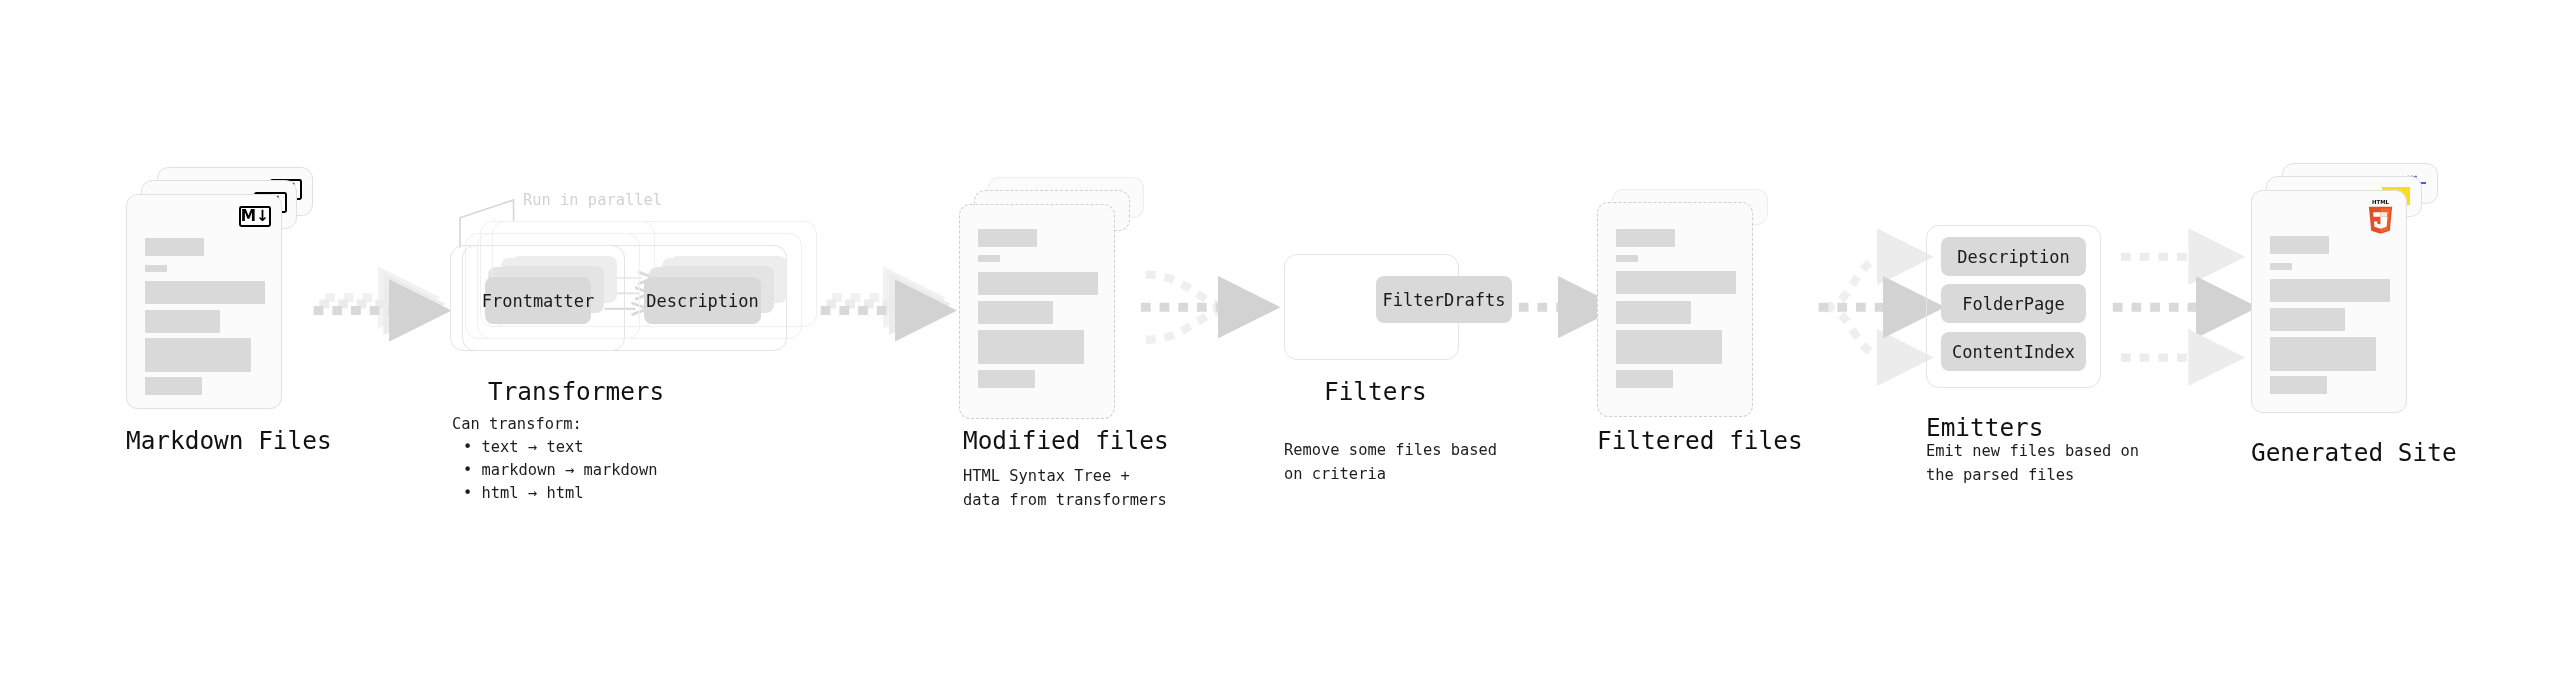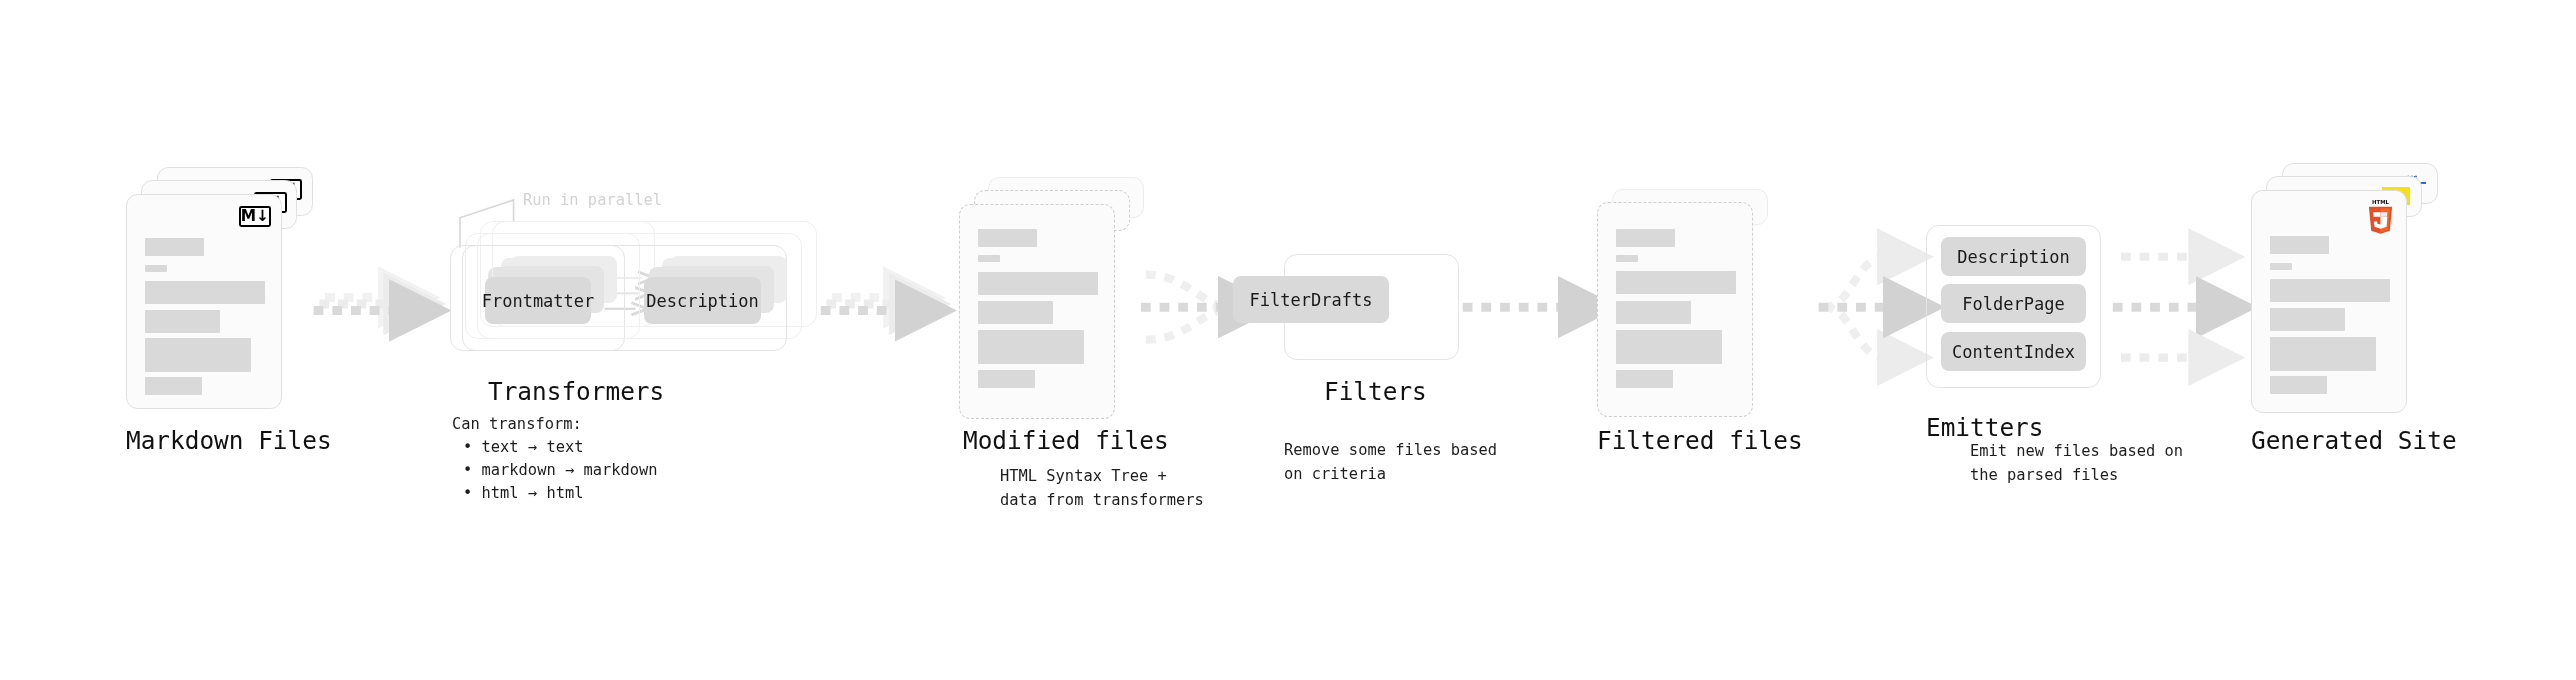--- a/index.html
+++ b/index.html
@@ -247,25 +247,25 @@
         <div class="bar" style="left:18px; top:24.4px;  width:59px;  height:18px;"></div>
         <div class="bar" style="left:18px; top:50px;  width:22px;  height:7.3px;"></div>
         <div class="bar" style="left:18px; top:67px;  width:120px; height:23px;"></div>
         <div class="bar" style="left:18px; top:96px; width:75px;  height:23px;"></div>
         <div class="bar" style="left:18px; top:125px; width:106px; height:34px;"></div>
         <div class="bar" style="left:18px; top:165px; width:57px;  height:18px;"></div>
       </div>
     </div>
   </div>
   <div class="title" style="left:963px; top:426px;">Modified files</div>
-  <div class="subtitle" style="left:1000px; top:465px;">HTML Syntax Tree +
+  <div class="subtitle" style="left:963px; top:465px;">HTML Syntax Tree +
 data from transformers</div>
 
   <div class="group-box" style="left:1284px; top:254px; width:175px; height:106px;"></div>
-  <div class="pill" style="left:1233px; top:276px; width:156px; height:47px;">
+  <div class="pill" style="left:1376px; top:276px; width:136px; height:47px;">
     <span>FilterDrafts</span>
   </div>
   <div class="title" style="left:1324px; top:377px;">Filters</div>
   <div class="subtitle" style="left:1284px; top:413px;margin-top:26px;">Remove some files based
 on criteria</div>
 
   <div class="stage" style="left:1597px; top:189px;">
     <div class="doc-stack" style="width:187px; height:236px;">
       <div class="doc-card dotted" style="left:14.6px; top:0px;  width:156px; height:36px;"></div>
       <div class="doc-card dashed" style="left:0px;  top:13px; width:156px; height:215px;">
@@ -284,21 +284,21 @@
   <div class="pill" style="left:1941px; top:237px; width:145px; height:39px;">
     <span>Description</span>
   </div>
   <div class="pill" style="left:1941px; top:284px; width:145px; height:39px;">
     <span>FolderPage</span>
   </div>
   <div class="pill" style="left:1941px; top:332px; width:145px; height:39px;">
     <span>ContentIndex</span>
   </div>
   <div class="title" style="left:1926px; top:405px;margin-top:8px;">Emitters</div>
-  <div class="subtitle" style="left:1926px; top:440px;margin-left:44px;">Emit new files based on
+  <div class="subtitle" style="left:1926px; top:440px;">Emit new files based on
 the parsed files</div>
 
   <div class="stage" style="left:2251px; top:163px;">
     <div class="doc-stack" style="width:187px; height:260px;">
 
       <div class="doc-card" style="left:31px; top:0px; width:156px; height:41px;">
         <div class="css-badge" style="right:11.4px; top:11.4px;">
           <span>CSS</span>
         </div>
       </div>
@@ -320,16 +320,16 @@
         </div>
         <div class="bar" style="left:18px; top:45px;  width:59px;  height:18px;"></div>
         <div class="bar" style="left:18px; top:72px;  width:22px;  height:7.3px;"></div>
         <div class="bar" style="left:18px; top:88px; width:120px; height:23px;"></div>
         <div class="bar" style="left:18px; top:117px; width:75px;  height:23px;"></div>
         <div class="bar" style="left:18px; top:146px; width:106px; height:34px;"></div>
         <div class="bar" style="left:18px; top:185px; width:57px;  height:18px;"></div>
       </div>
     </div>
   </div>
-  <div class="title" style="left:2251px; top:426px;text-align:center;">Generated Site</div>
+  <div class="title" style="left:2251px; top:438px;text-align:center;">Generated Site</div>
 
 </div>
 
 
 </body></html>

